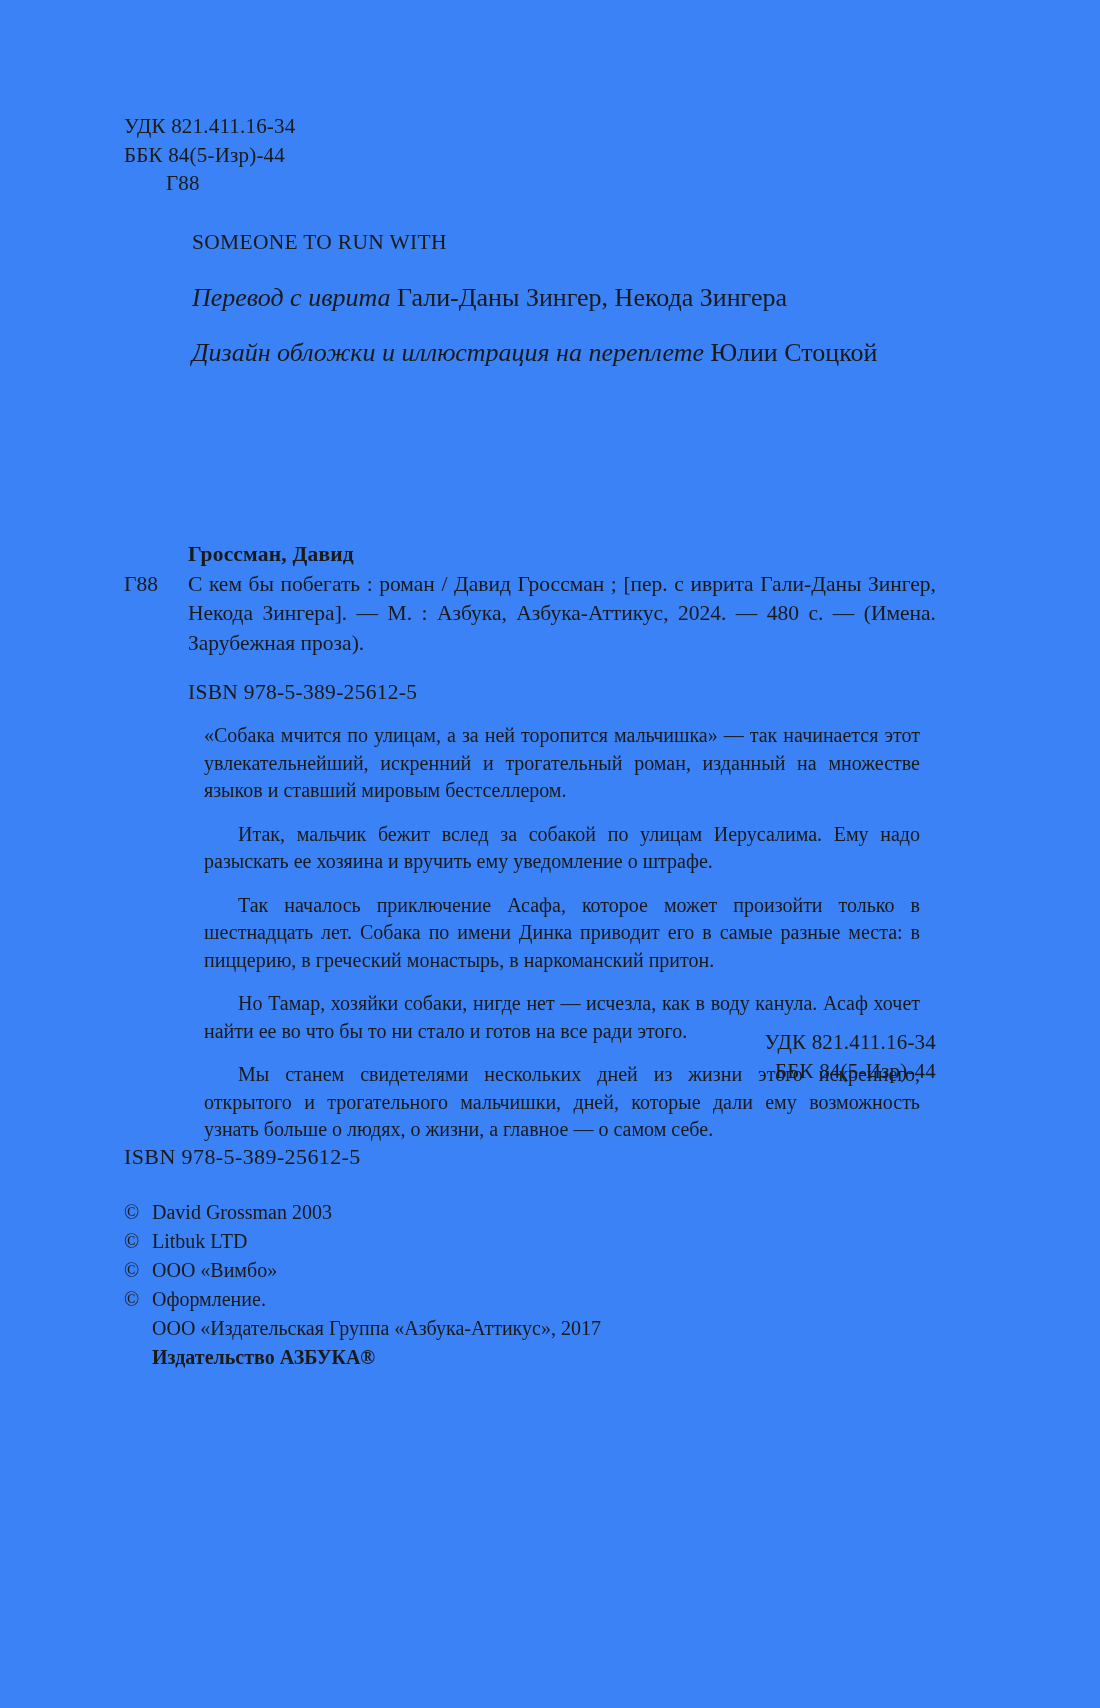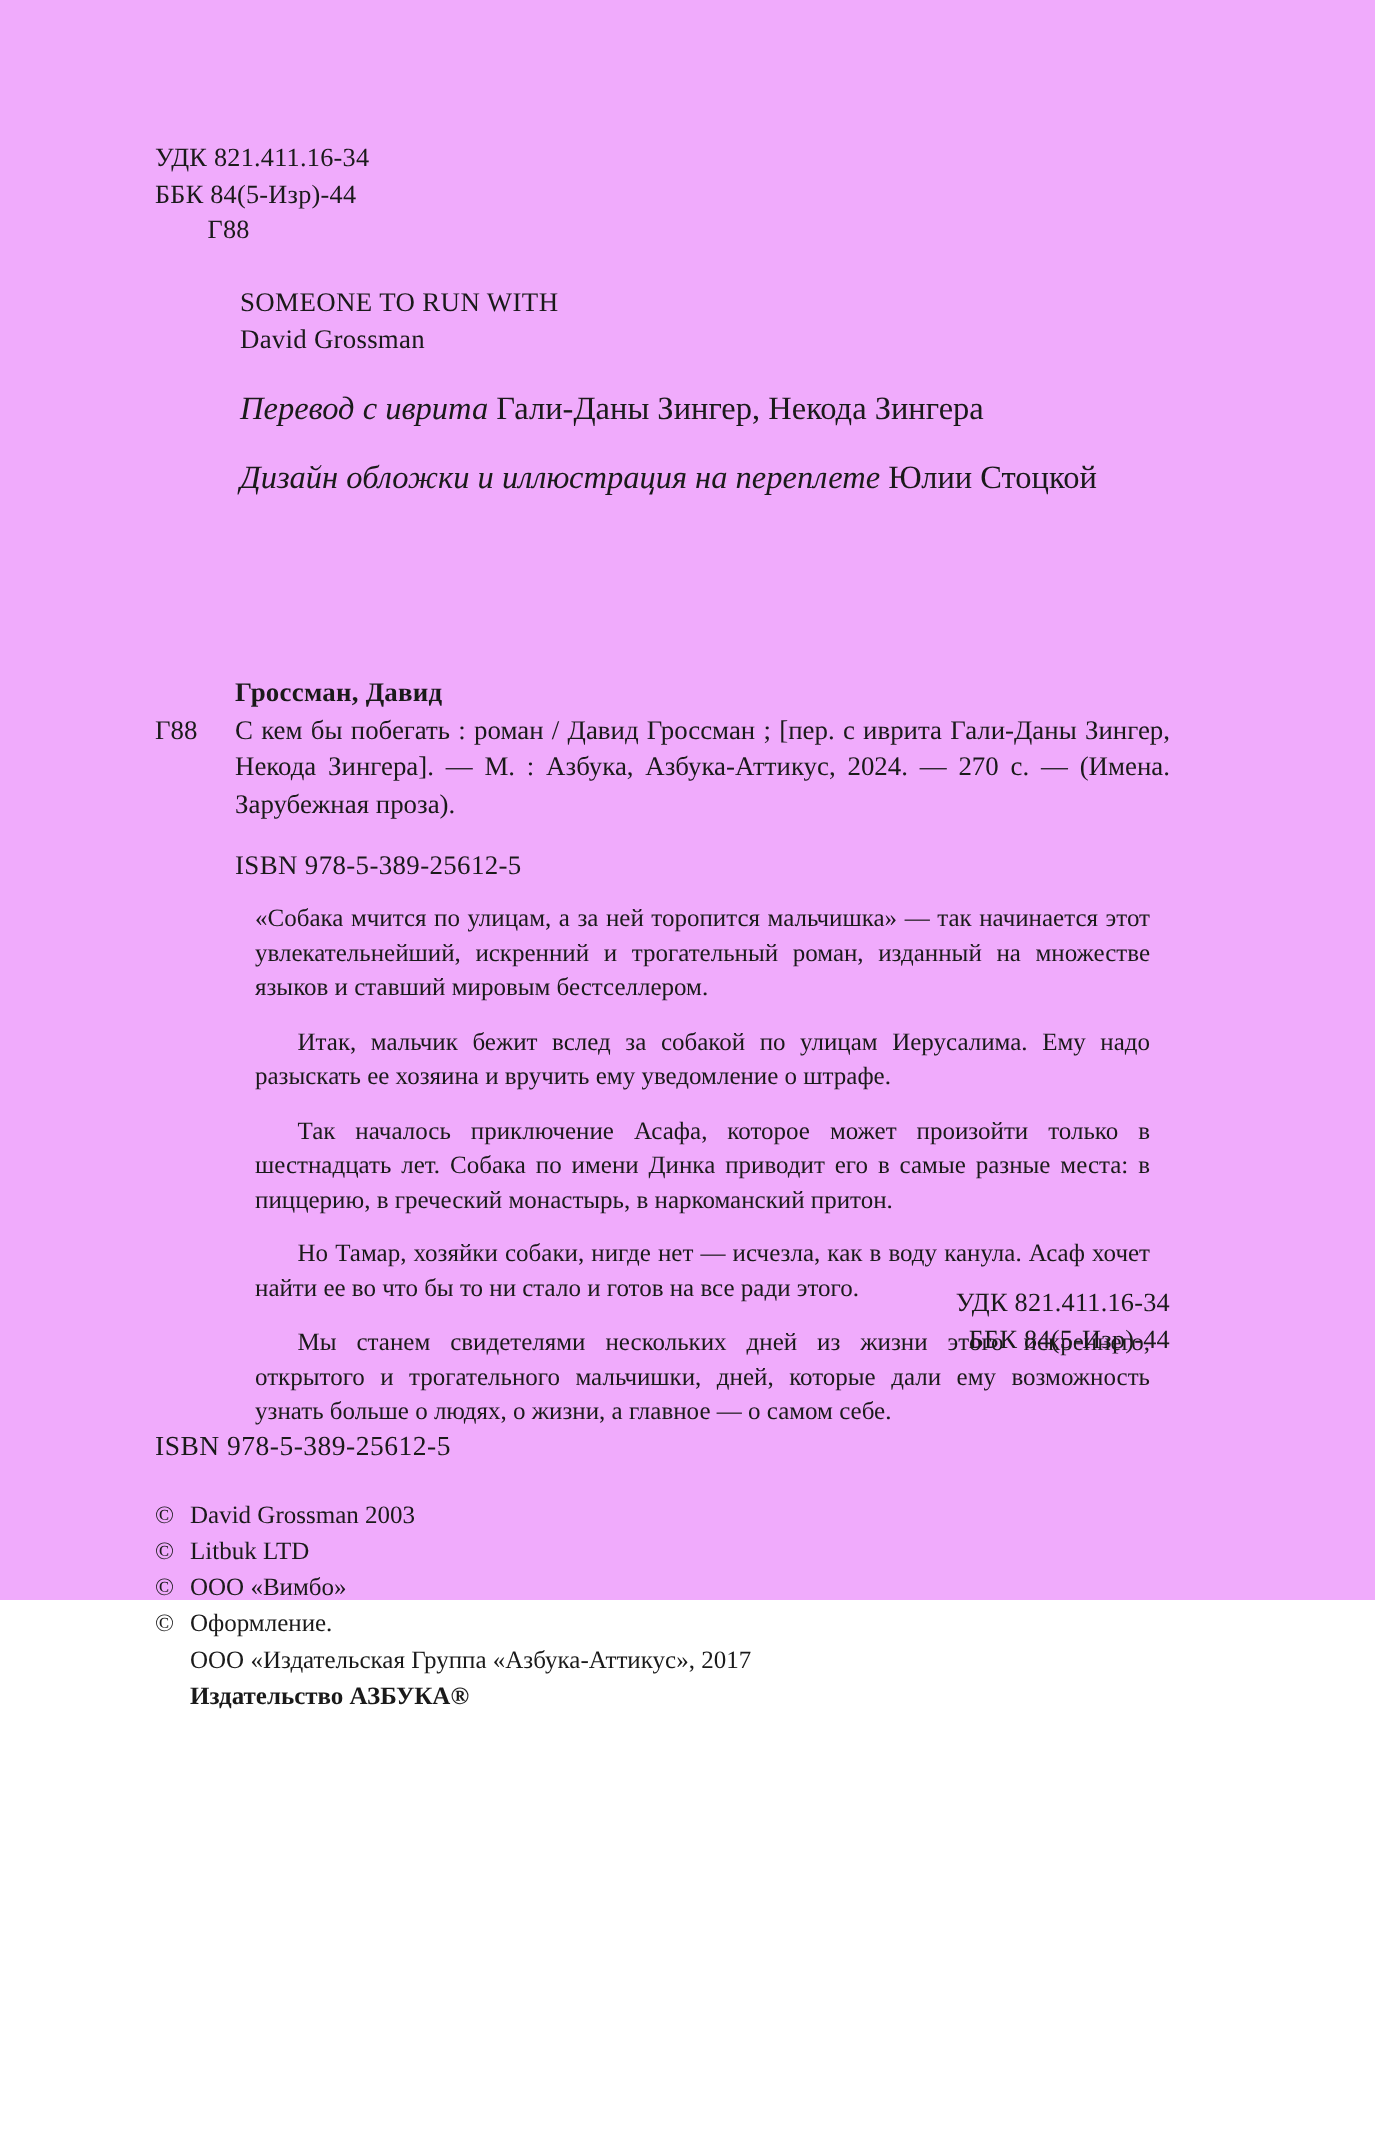--- a/index.html
+++ b/index.html
@@ -12,22 +12,22 @@
     height: 1708px;
     font-family: "Liberation Serif", serif;
     color: #1a1a1a;
     position: relative;
     overflow: hidden;
   }
   .page {
     position: absolute;
     top: 0; left: 0;
     width: 1100px;
-    height: 1280px;
-    background: #f0abfc;
+    height: 1708px;
+    background: #3b82f6;
   }
 
   
   .udk-block {
     position: absolute;
     left: 124px;
     top: 112px;
     font-size: 21px;
     line-height: 28.5px;
     letter-spacing: 0.2px;
@@ -162,38 +162,37 @@
 <div class="page">
 
   <div class="udk-block">
     <div>УДК 821.411.16-34</div>
     <div>ББК 84(5-Изр)-44</div>
     <div class="indent">Г88</div>
   </div>
 
   <div class="orig-block">
     <div class="orig-title">SOMEONE TO RUN WITH</div>
-    <div class="orig-author">David Grossman</div>
 
 
     <div class="credit">
       <em>Перевод с иврита</em>
       <span>Гали-Даны Зингер, Некода Зингера</span>
     </div>
 
     <div class="credit">
       <em>Дизайн обложки и иллюстрация на переплете</em>
       <span>Юлии Стоцкой</span>
     </div>
   </div>
 
   <div class="cip">
     <div class="cip-author">Гроссман, Давид</div>
     <div class="cip-code">Г88</div>
-    <div class="cip-desc">С кем бы побегать : роман / Давид Гроссман ; [пер. с иврита Гали-Даны Зингер, Некода Зингера]. — М. : Азбука, Азбука-Аттикус, 2024. — 270 с. — (Имена. Зарубежная проза).</div>
+    <div class="cip-desc">С кем бы побегать : роман / Давид Гроссман ; [пер. с иврита Гали-Даны Зингер, Некода Зингера]. — М. : Азбука, Азбука-Аттикус, 2024. — 480 с. — (Имена. Зарубежная проза).</div>
     <div class="cip-isbn">ISBN 978-5-389-25612-5</div>
   </div>
 
   <div class="annotation">
     <p class="first">«Собака мчится по улицам, а за ней торопится мальчишка» — так начинается этот увлекательнейший, искренний и трогательный роман, изданный на множестве языков и ставший мировым бестселлером.</p>
     <p>Итак, мальчик бежит вслед за собакой по улицам Иерусалима. Ему надо разыскать ее хозяина и вручить ему уведомление о штрафе.</p>
     <p>Так началось приключение Асафа, которое может произойти только в шестнадцать лет. Собака по имени Динка приводит его в самые разные места: в пиццерию, в греческий монастырь, в наркоманский притон.</p>
     <p>Но Тамар, хозяйки собаки, нигде нет — исчезла, как в воду канула. Асаф хочет найти ее во что бы то ни стало и готов на все ради этого.</p>
     <p>Мы станем свидетелями нескольких дней из жизни этого искреннего, открытого и трогательного мальчишки, дней, которые дали ему возможность узнать больше о людях, о жизни, а главное — о самом себе.</p>
   </div>

